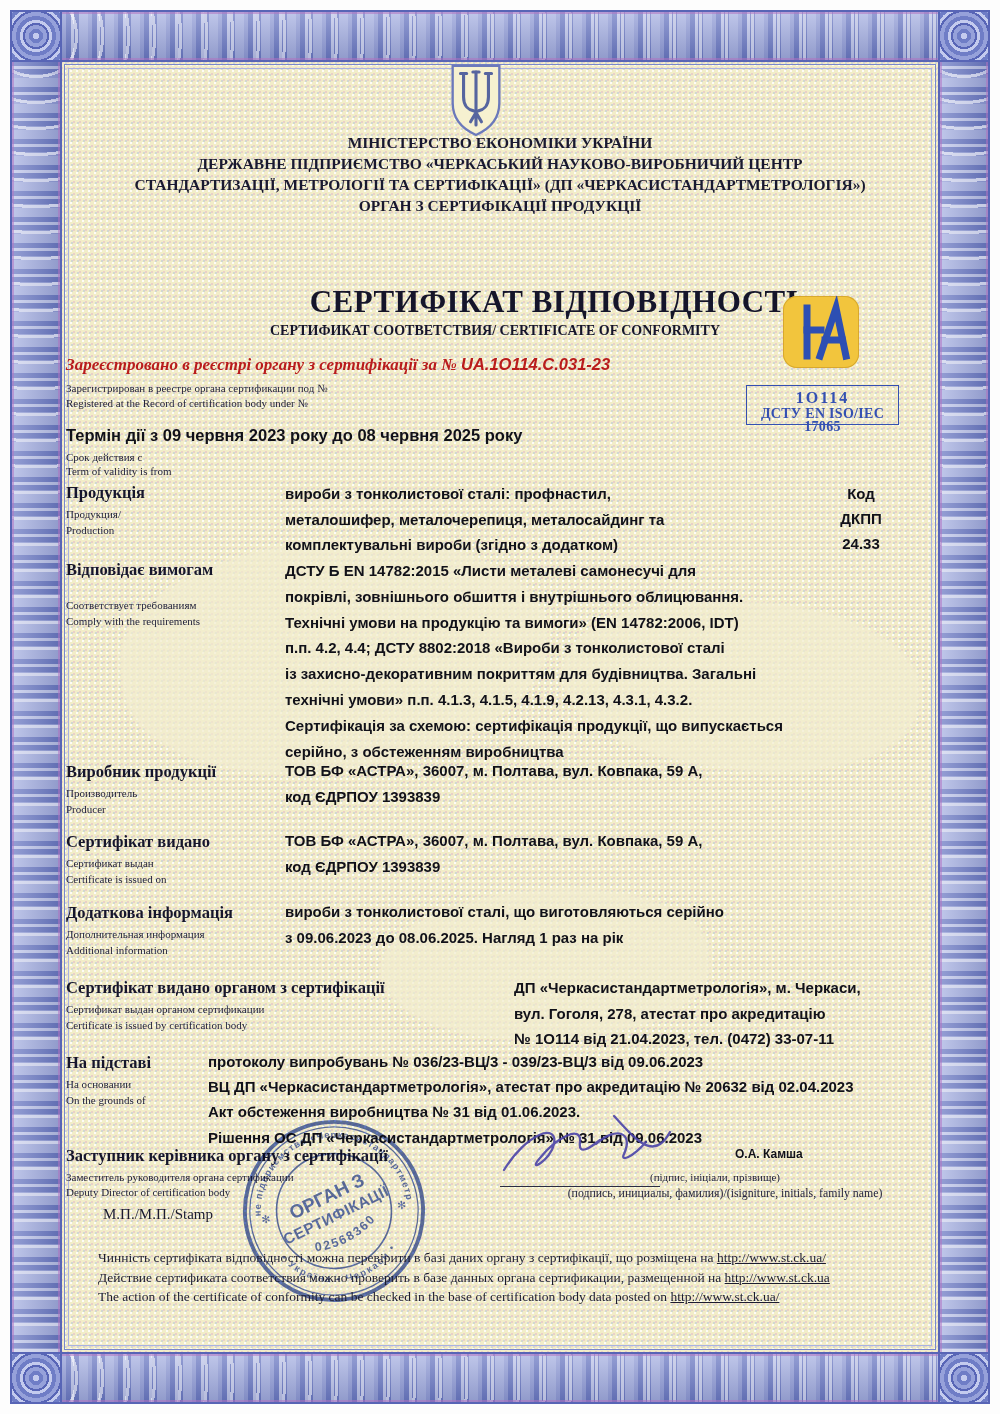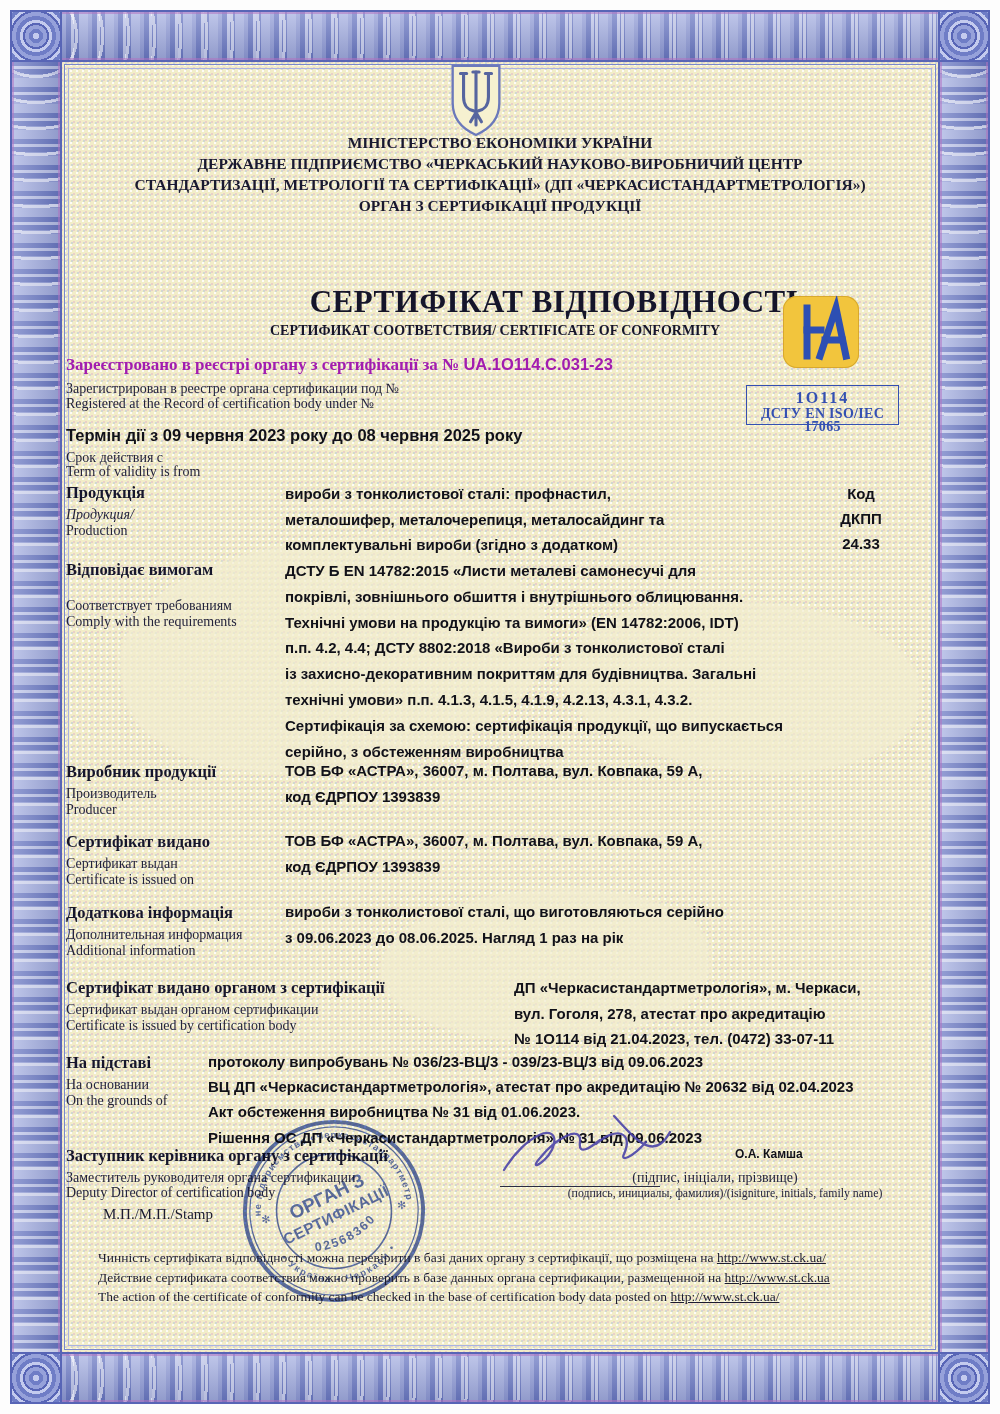--- a/index.html
+++ b/index.html
@@ -31,23 +31,23 @@
         radial-gradient(circle, rgba(140,170,225,.32) .9px, rgba(140,170,225,0) 1.4px);
       background-size:6px 6px,6px 6px,6px 6px;background-position:0 0,3px 3px,1px 4px;}
   .wm{position:absolute;background:#f5f0d4;opacity:.72;filter:blur(2px);
       background-image:repeating-linear-gradient(55deg, rgba(185,175,125,.14) 0 1.5px, transparent 1.5px 5px);}
   
   .ctr{text-align:center;}
   .hline{font-weight:bold;font-size:15.5px;line-height:21px;color:#191930;}
   .title{font-weight:bold;font-size:31px;letter-spacing:.5px;color:#15152a;}
   .subtitle{font-weight:bold;font-size:14px;color:#15152a;}
   .lbl{font-weight:bold;font-size:16.5px;line-height:20px;color:#16162c;}
-  .sub{font-size:14px;line-height:15.5px;color:#23233c;}
+  .sub{font-size:11px;line-height:15.5px;color:#23233c;}
   .val{font-family:"Liberation Sans", sans-serif;font-weight:bold;font-size:15px;line-height:25.5px;color:#111119;}
-  .regline{font-weight:bold;font-size:17px;color:#a21caf;}
+  .regline{font-weight:bold;font-size:17px;color:#b91c1c;font-style:italic;}
   .regnum{font-family:"Liberation Sans", sans-serif;font-weight:bold;font-size:16.5px;}
   .validity{font-family:"Liberation Sans", sans-serif;font-weight:bold;font-size:16.5px;color:#111119;}
   .abs{position:absolute;}
   .footline{font-size:13.5px;line-height:19.5px;color:#1c1c30;padding-left:32px;}
   .link{color:#1c1c30;text-decoration:underline;}
   .accbox{border:1.5px solid #3450b2;color:#3450b2;text-align:center;}
   .accbox .c1{font-weight:bold;font-size:16px;letter-spacing:2px;line-height:19px;padding-top:2px;}
   .accbox .c2{font-weight:bold;font-size:14px;letter-spacing:.3px;line-height:13px;}
 </style>
 </head>
@@ -111,21 +111,21 @@
   <div class="abs regline" style="left:66px;top:355px;width:700px;"><span>Зареєстровано в реєстрі органу з сертифікації за № </span><span class="regnum">UA.1О114.С.031-23</span></div>
   <div class="abs sub" style="left:66px;top:381px;">Зарегистрирован в реестре органа сертификации под №</div>
   <div class="abs sub" style="left:66px;top:396px;">Registered at the Record of certification body under №</div>
 
   <div class="abs validity" style="left:66px;top:426px;">Термін дії з 09 червня 2023 року  до  08 червня 2025 року</div>
   <div class="abs sub" style="left:66px;top:450px;">Срок действия с</div>
   <div class="abs sub" style="left:66px;top:464px;">Term of validity is from</div>
 
   <div class="abs" style="left:66px;top:483px;width:210px;">
     <div class="lbl">Продукція</div>
-    <div class="sub" style="margin-top:4px;font-style:italic;">Продукция/</div>
+    <div class="sub" style="margin-top:4px;">Продукция/</div>
     <div class="sub">Production</div>
   </div>
   <div class="abs val" style="left:285px;top:481px;width:520px;">
     <div>вироби з тонколистової сталі: профнастил,</div>
     <div>металошифер, металочерепиця, металосайдинг та</div>
     <div>комплектувальні вироби (згідно з додатком)</div>
   </div>
   <div class="abs val ctr" style="left:815px;top:481px;width:92px;line-height:25px;">
     <div>Код</div>
     <div>ДКПП</div>

